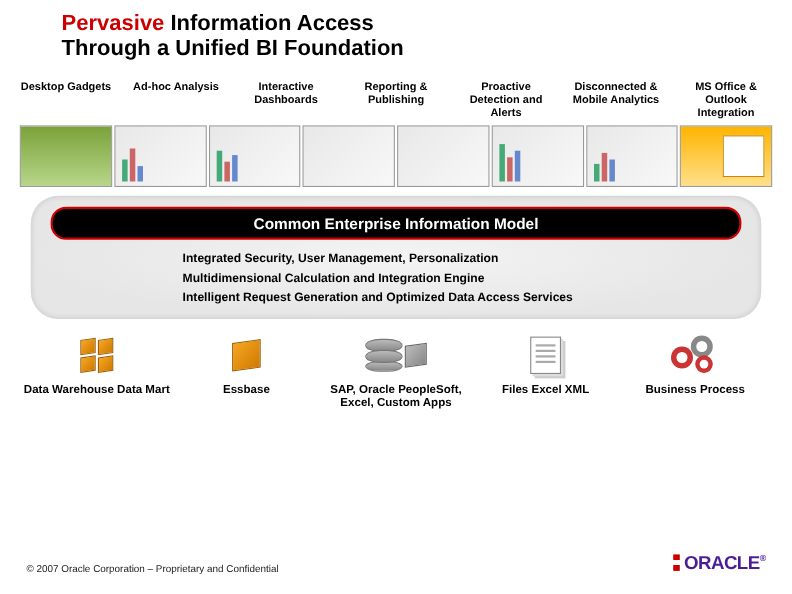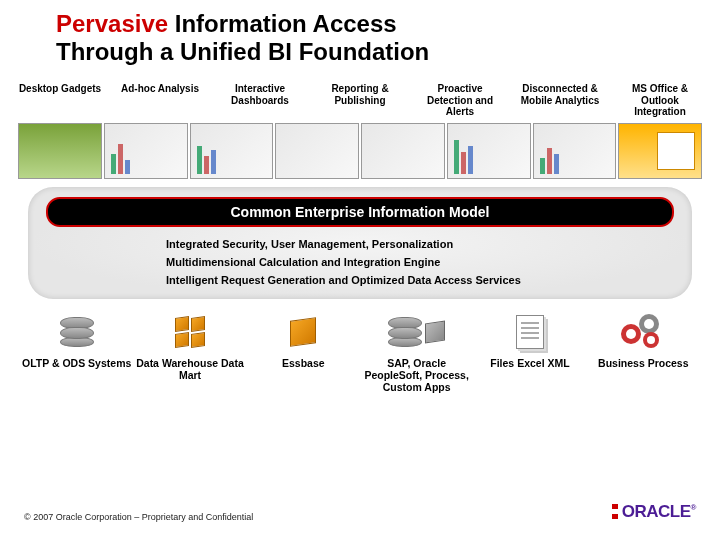--- a/index.html
+++ b/index.html
@@ -5,21 +5,21 @@
   * { box-sizing: border-box; margin: 0; padding: 0; }
   body {
     width: 720px; height: 540px;
     font-family: Arial, Helvetica, sans-serif;
     background: #fff;
     position: relative;
     overflow: hidden;
   }
   .title {
     padding: 10px 0 0 56px;
-    font-size: 24px;
+    font-size: 20px;
     font-weight: bold;
     color: #000;
     line-height: 1.15;
   }
   .title .hl { color: #c00; }
   .top-row {
     display: flex;
     margin: 18px 18px 0 18px;
     gap: 16px;
   }
@@ -196,28 +196,20 @@
 <div class="mid-wrap">
   <div class="model-bar">Common Enterprise Information Model</div>
   <div class="svc">Integrated Security,  User Management, Personalization</div>
   <div class="svc">Multidimensional Calculation and Integration Engine</div>
   <div class="svc">Intelligent Request Generation and Optimized Data Access Services</div>
 </div>
 
 <div class="sources">
   <div class="src">
     <div class="src-icon">
-        <div class="disk">
-          <div class="d3"></div>
-        </div>
-      </div>
-    <div>OLTP &amp; ODS Systems</div>
-  </div>
-  <div class="src">
-    <div class="src-icon">
       <div class="cube-group">
           <div class="cube"></div>
           <div class="cube"></div>
           <div class="cube"></div>
           <div class="cube"></div>
         </div>
     </div>
     <div>Data Warehouse Data Mart</div>
   </div>
   <div class="src">
@@ -225,21 +217,21 @@
         <div class="cube single"></div>
       </div>
     <div>Essbase</div>
   </div>
   <div class="src">
     <div class="src-icon">
       <div class="disk">
           <div class="d3"></div>
         </div>&nbsp;<div class="cube single gray" style="width:20px;height:20px"></div>
     </div>
-    <div>SAP, Oracle PeopleSoft, Process, Custom Apps</div>
+    <div>SAP, Oracle PeopleSoft, Excel, Custom Apps</div>
   </div>
   <div class="src">
     <div class="src-icon">
         <div class="doc"></div>
       </div>
     <div>Files Excel XML</div>
   </div>
   <div class="src">
     <div class="src-icon">
       <div class="gear-wrap">

